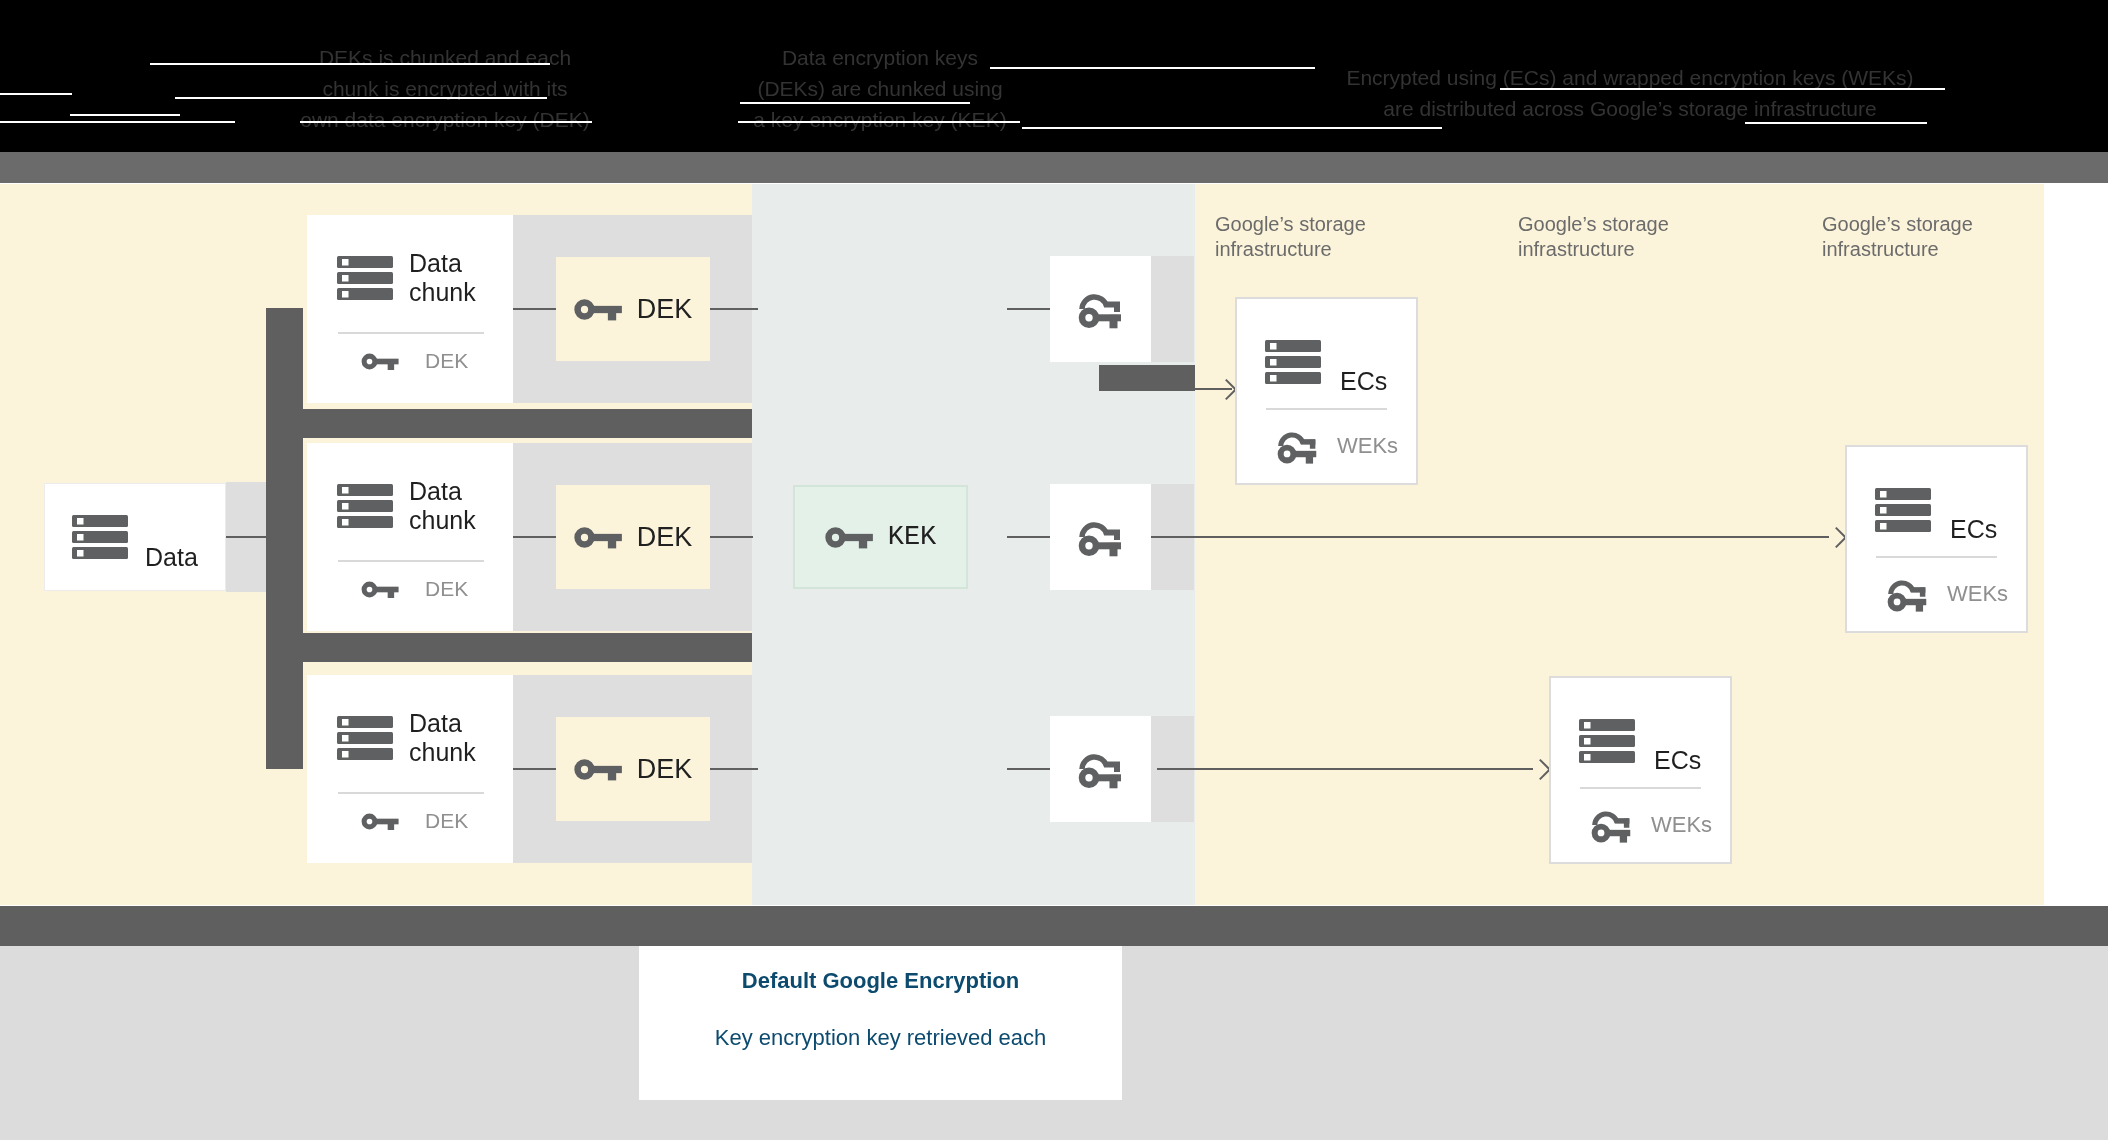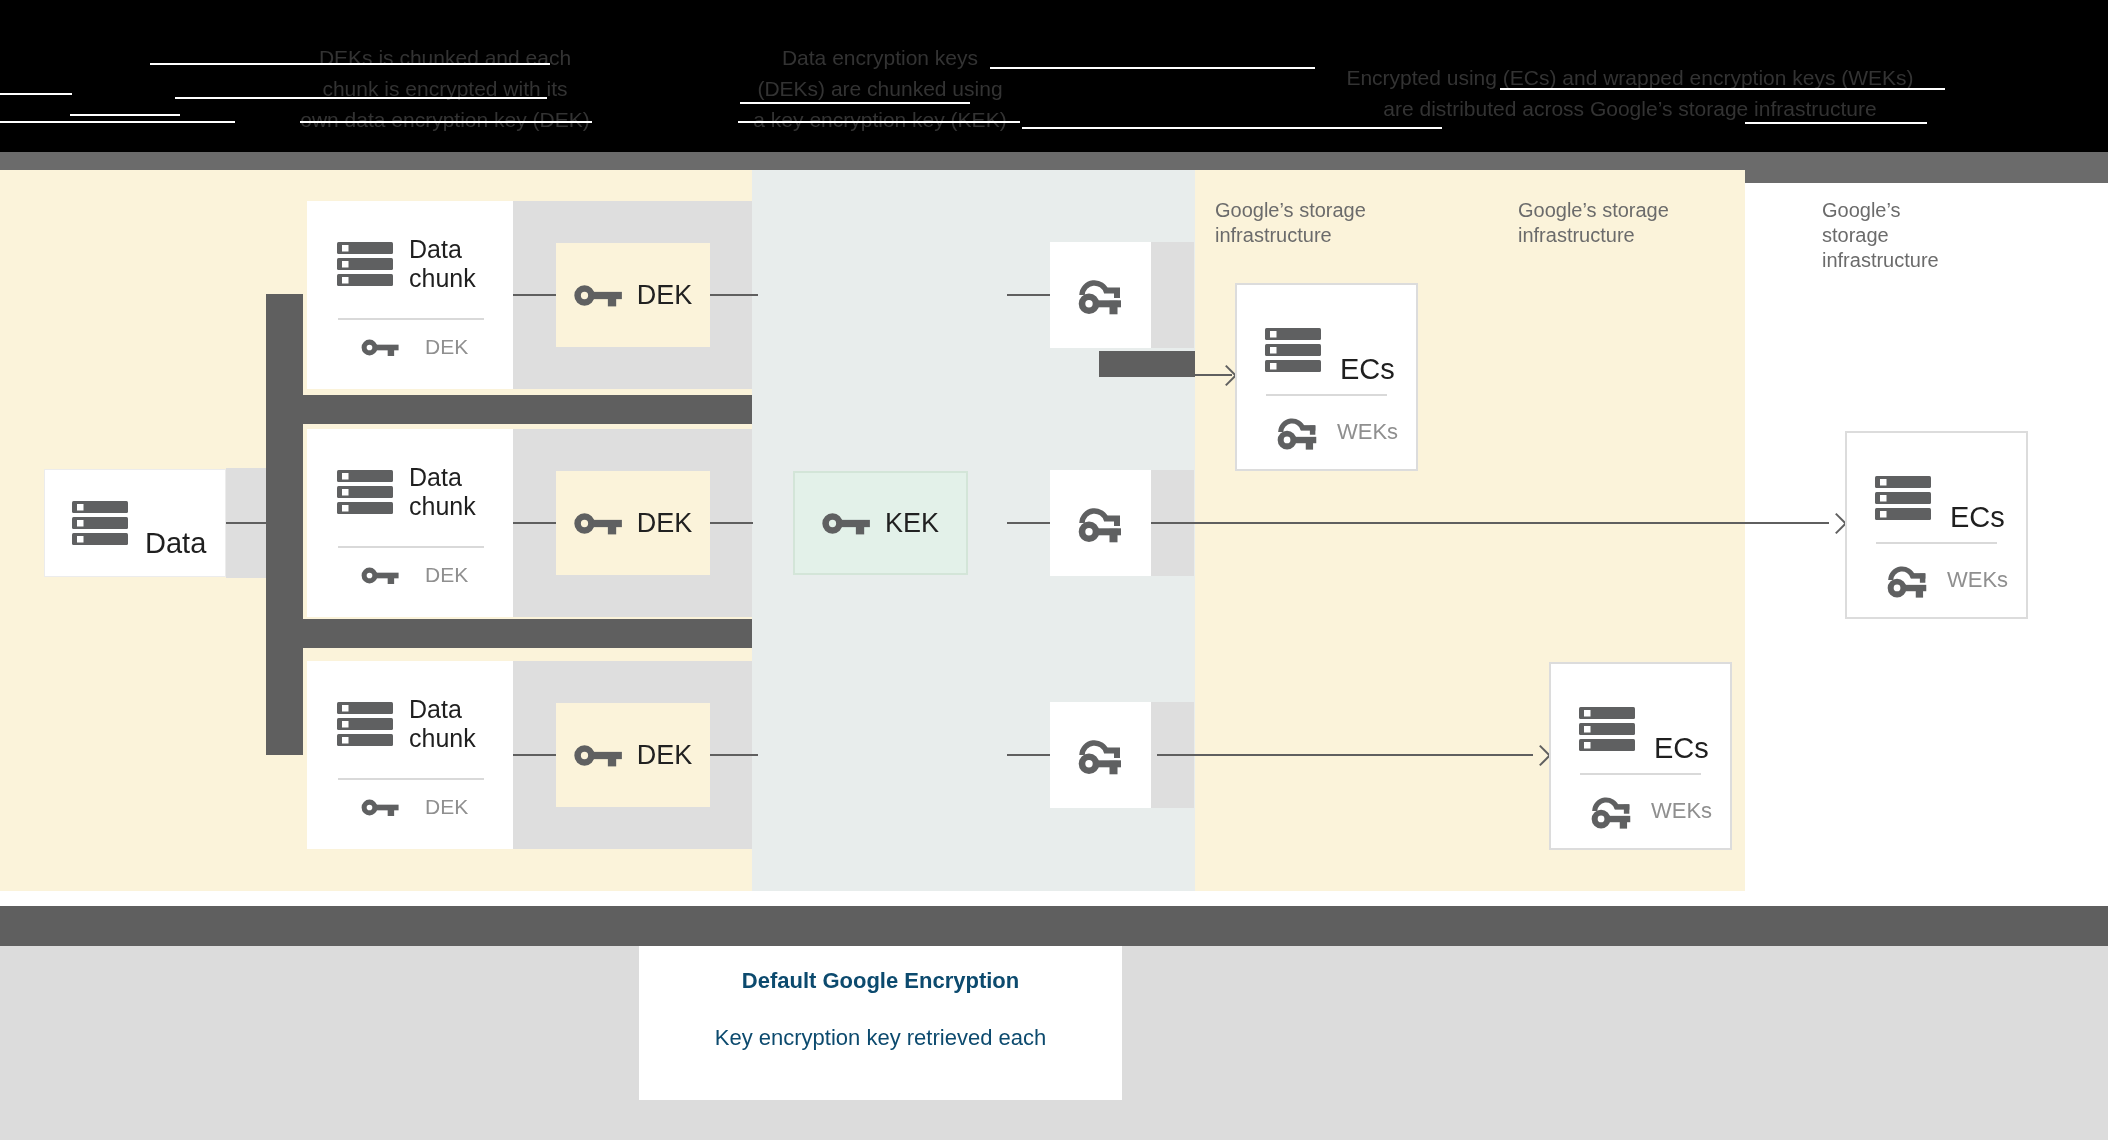--- a/index.html
+++ b/index.html
@@ -11,39 +11,39 @@
   html,body{margin:0;padding:0;background:#fff;}
   body{font-family:"Liberation Sans", sans-serif;}
   .stage{position:relative;width:2108px;height:1140px;background:#fff;overflow:hidden;}
   
   .black-bar{position:absolute;left:0;top:0;width:2108px;height:152px;background:#000;}
   .hstep{position:absolute;top:42px;color:var(--header-ink);font-size:21px;line-height:31px;text-align:center;white-space:nowrap;}
   .hstep div{height:31px;}
   .wline{position:absolute;height:2px;background:#FFFFFF;}
   .gray-bar{position:absolute;left:0;top:152px;width:2108px;height:31px;background:var(--top-gray);}
   
-  .main{position:absolute;left:0;top:170px;width:1745px;height:721px;background:var(--yellow);}
+  .main{position:absolute;left:0;top:184px;width:2044px;height:721px;background:var(--yellow);}
   .band{position:absolute;left:752px;top:0;width:443px;height:721px;background:var(--band);}
   .storage-label{position:absolute;color:var(--label-gray);font-size:20px;line-height:25px;}
   .graybox{position:absolute;background:var(--light-gray);}
   .darkbar{position:absolute;background:var(--dark-gray);}
   .hline{position:absolute;height:2px;background:var(--dark-gray);}
   .chev{position:absolute;width:13px;height:13px;border-top:2.5px solid var(--dark-gray);border-right:2.5px solid var(--dark-gray);transform:rotate(45deg);}
   
   .data-box{position:absolute;left:44px;top:299px;width:182px;height:108px;background:#fff;border:1px solid #ECECEC;box-sizing:border-box;display:flex;align-items:center;gap:17px;padding-left:27px;}
-  .box-title{color:var(--ink);font-size:29px;margin-top:40px;}
+  .box-title{color:var(--ink);font-size:25px;margin-top:40px;}
   .chunk-box{position:absolute;left:307px;width:206px;height:188px;background:#fff;}
   .chunk-top{position:absolute;left:30px;top:34px;display:flex;gap:16px;align-items:center;}
   .chunk-title{color:var(--ink);font-size:25px;line-height:29px;}
   .chunk-div{position:absolute;left:31px;width:146px;top:117px;height:2px;background:#D9D9D9;}
   .keyrow{position:absolute;display:flex;align-items:center;}
   .muted-label{color:var(--muted);font-size:21px;}
   .dek-box{position:absolute;left:556px;width:154px;height:104px;background:var(--yellow);display:flex;align-items:center;justify-content:center;gap:15px;}
   .dek-label{color:#212121;font-size:27px;}
-  .kek-box{position:absolute;left:793px;top:301px;width:175px;height:104px;background:var(--kek-fill);border:2px solid var(--kek-border);box-sizing:border-box;display:flex;align-items:center;justify-content:center;gap:15px;}
+  .kek-box{position:absolute;left:793px;top:301px;width:175px;height:104px;background:var(--kek-fill);border:2px solid var(--kek-border);box-sizing:border-box;display:flex;align-items:center;justify-content:center;gap:15px;font-family:Liberation Mono, monospace;}
   .wkey-box{position:absolute;left:1050px;width:101px;height:106px;background:#fff;display:flex;align-items:center;justify-content:center;}
   .ecs-box{position:absolute;width:183px;height:188px;background:#fff;border:2px solid #DCDCDC;box-sizing:border-box;}
   .ecs-top{position:absolute;left:28px;top:28px;display:flex;align-items:center;gap:19px;}
   .ecs-div{position:absolute;left:29px;width:121px;top:109px;height:2px;background:#D9D9D9;}
   .ecs-wek{position:absolute;left:38px;top:124px;display:flex;align-items:center;gap:16px;height:46px;}
   .wek-label{color:var(--muted);font-size:22px;}
   
   .footer-bar{position:absolute;left:0;top:906px;width:2108px;height:40px;background:var(--dark-gray);}
   .bottom{position:absolute;left:0;top:946px;width:2108px;height:194px;background:var(--footer-gray);}
   .caption-box{position:absolute;left:639px;top:0;width:483px;height:154px;background:#fff;text-align:center;color:#0c4a6e;}

